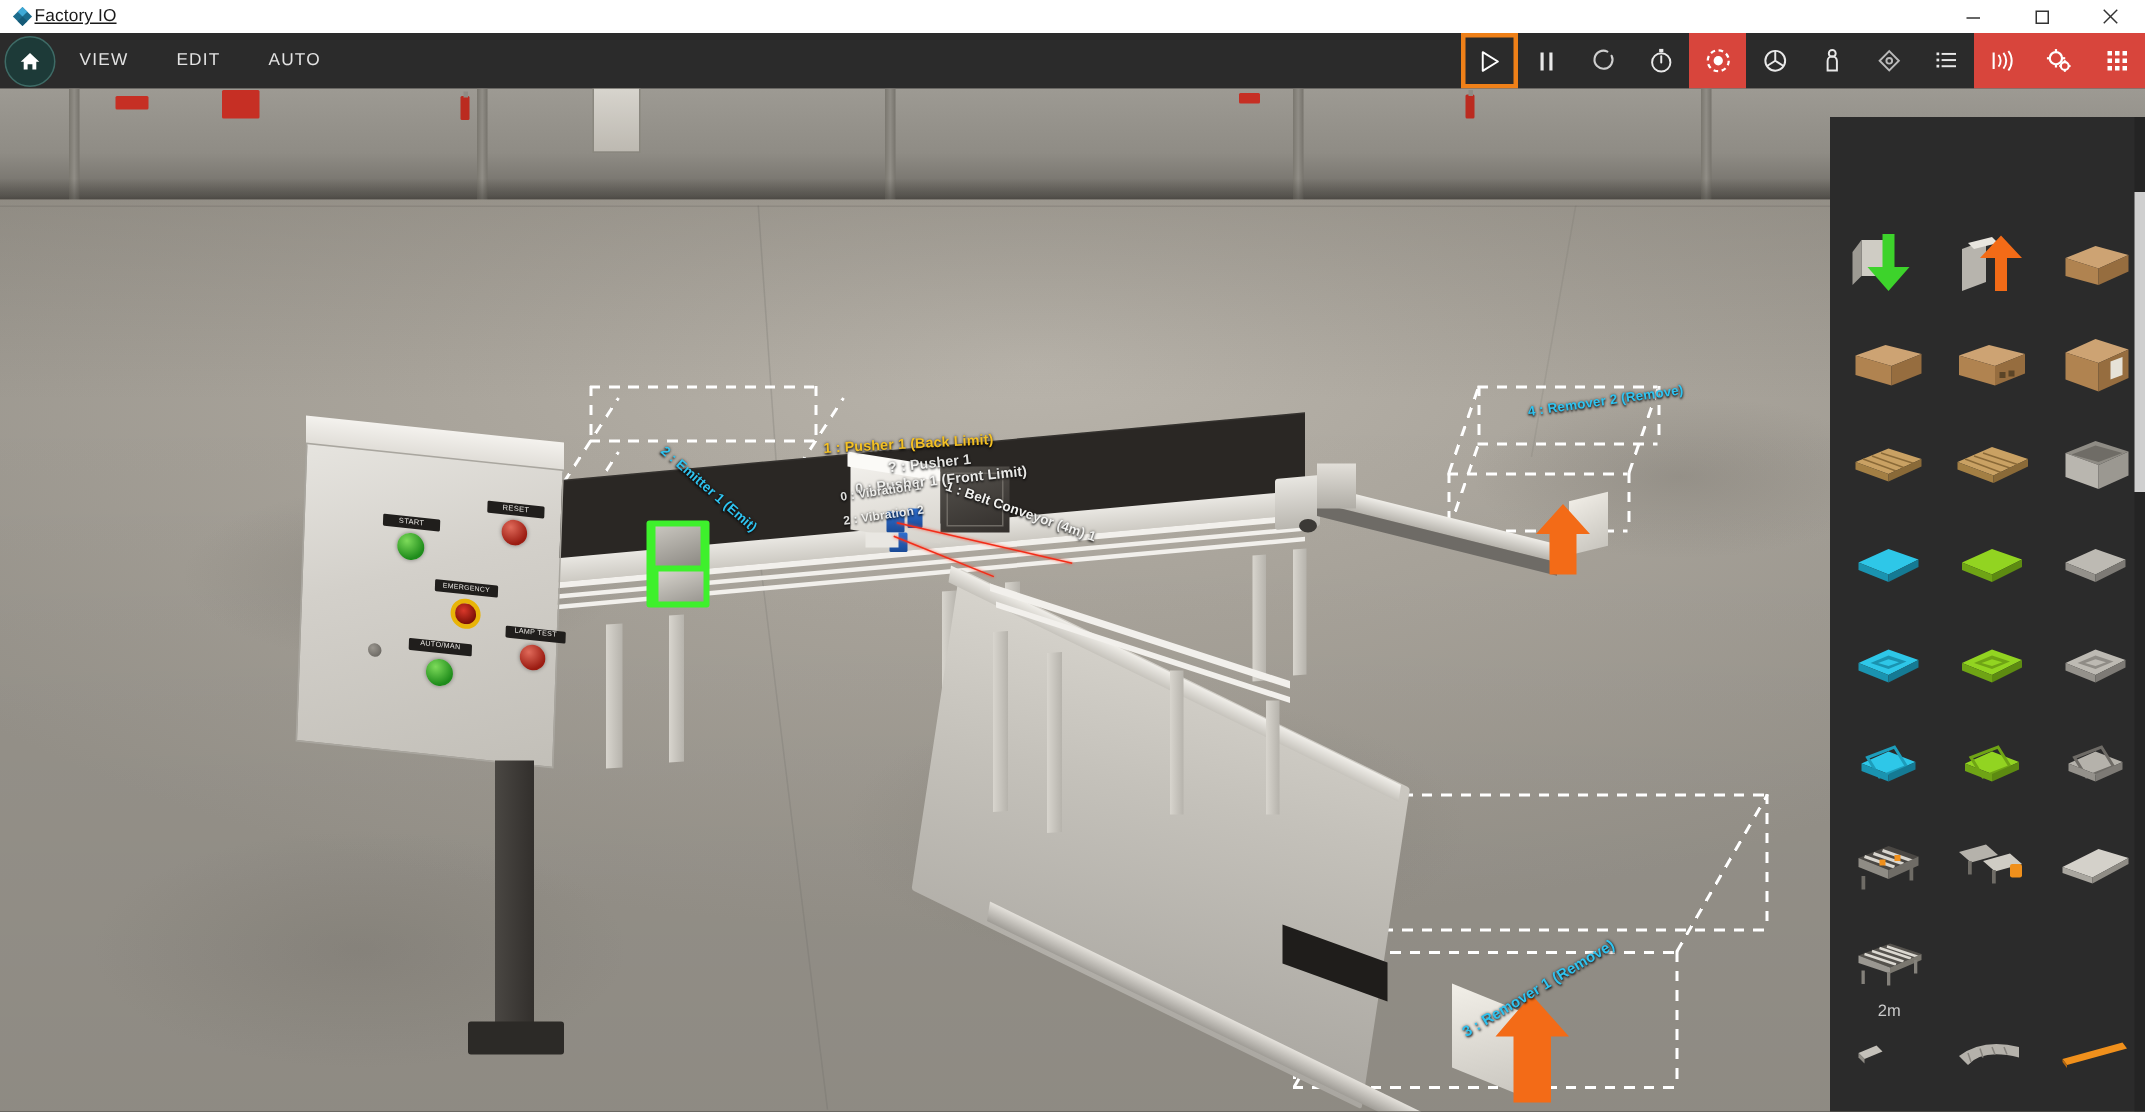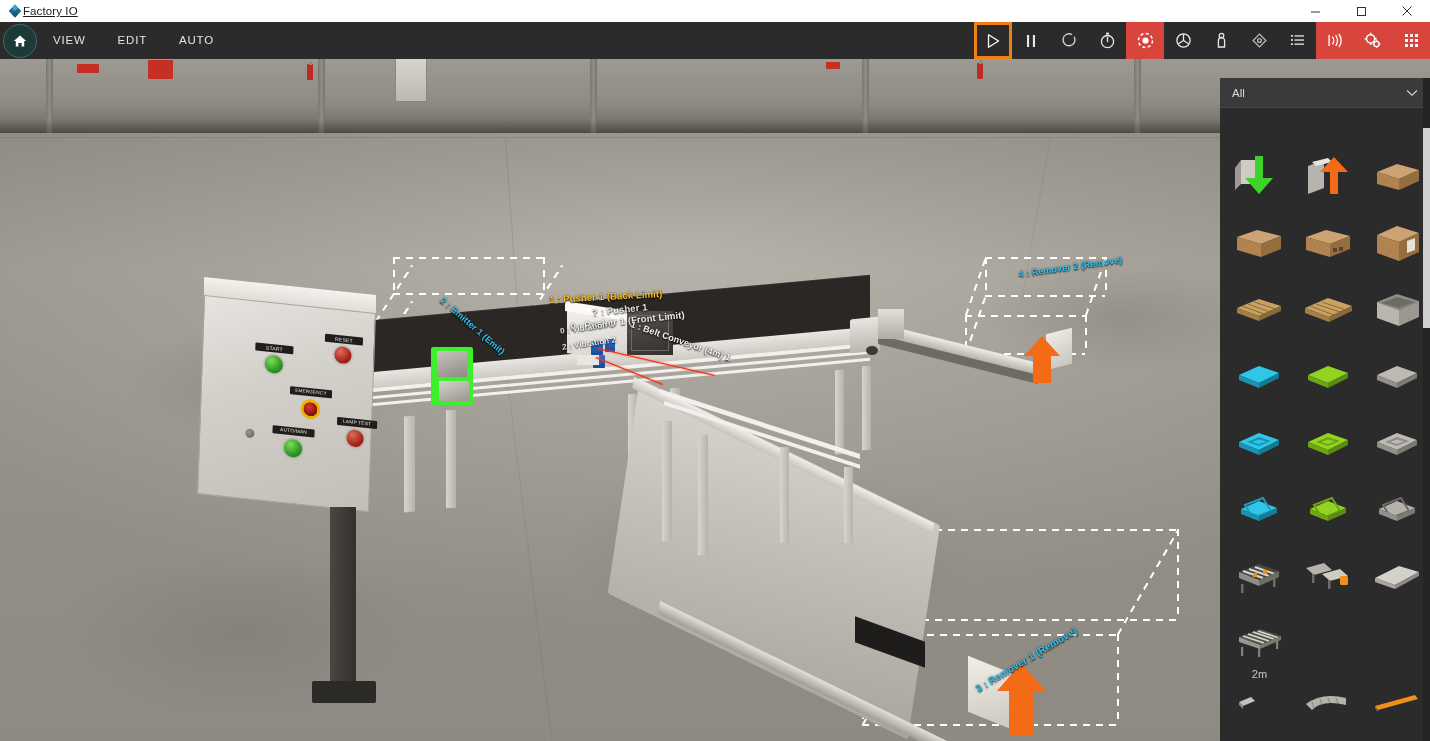--- a/index.html
+++ b/index.html
@@ -546,28 +546,20 @@
     <div class="scene-label lbl-white" style="left:560px;top:264px;transform:rotate(-8deg);font-size:8px;opacity:.9;">0 : Vibration 1</div>
     <div class="scene-label lbl-white" style="left:562px;top:280px;transform:rotate(-8deg);font-size:8px;opacity:.9;">2 : Vibration 2</div>
     <div class="scene-label lbl-white" style="left:628px;top:277px;transform:rotate(19deg);font-size:9px;">1 : Belt Conveyor (4m) 1</div>
     <div class="scene-label lbl-cyan" style="left:432px;top:262px;transform:rotate(41deg);font-size:9px;">2 : Emitter 1 (Emit)</div>
     <div class="scene-label lbl-cyan" style="left:1018px;top:203px;transform:rotate(-8deg);font-size:9px;">4 : Remover 2 (Remove)</div>
     <div class="scene-label lbl-cyan" style="left:968px;top:595px;transform:rotate(-31deg);font-size:10px;">3 : Remover 1 (Remove)</div>
   </div>
 
   <div class="palette">
 
-    <div class="pal-select">
-      <span>All</span>
-      <span class="chev">
-        <svg width="12" height="8" viewBox="0 0 12 8">
-          <polyline points="1,1.5 6,6.2 11,1.5" fill="none" stroke="#cfcfcf" stroke-width="1.2"></polyline>
-        </svg>
-      </span>
-    </div>
 
 
     <div class="pal-grid">
 
       <div class="pal-row">
         <div class="pal-cell">
           <div class="pal-thumb">
             <svg width="52" height="44" viewBox="0 0 52 44">
               <polygon points="8,6 24,6 24,30 8,30" fill="#cfccc4"></polygon>
               <polygon points="8,30 2,36 2,14 8,6" fill="#9d9a93"></polygon>

